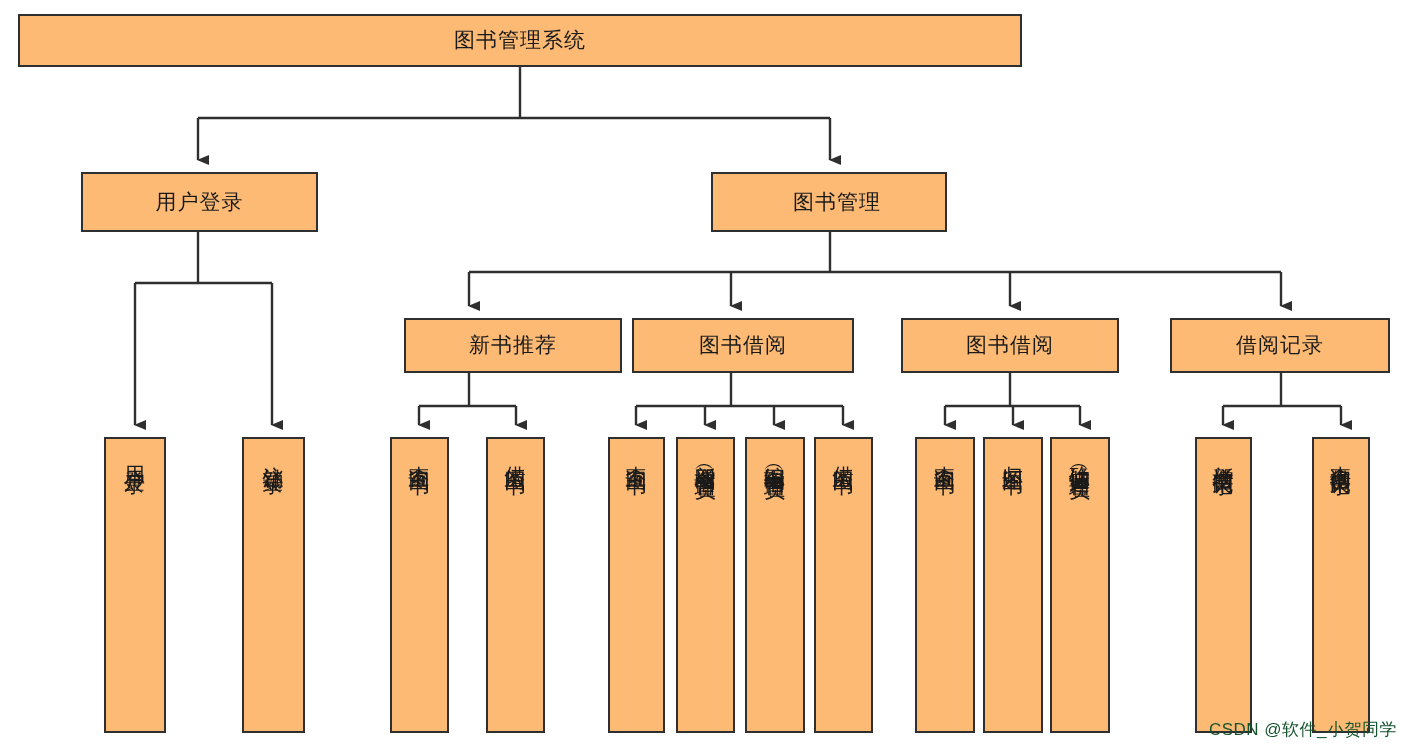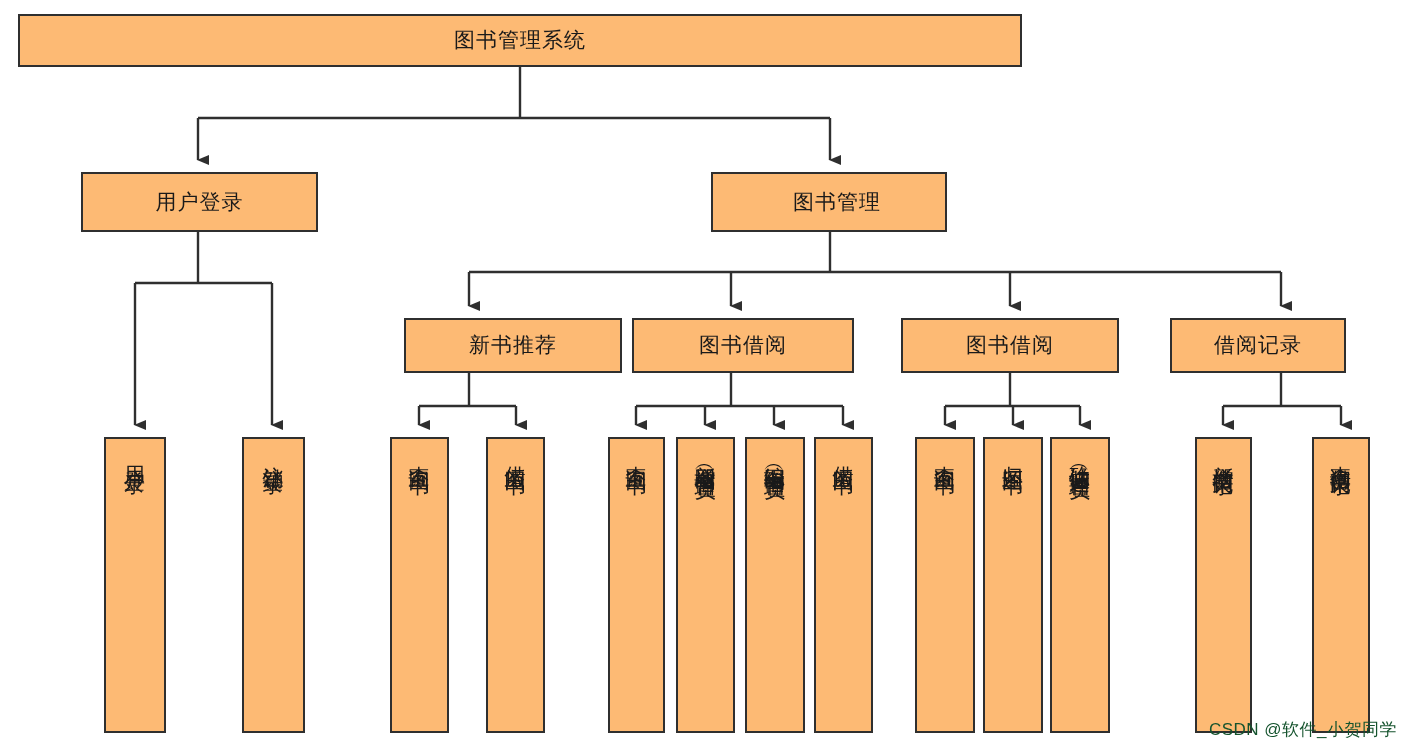--- a/index.html
+++ b/index.html
@@ -119,21 +119,21 @@
 
   <div class="node h" style="left:360px;top:318px;width:218px;height:55px;margin-left:44px;">
     <span class="lbl">新书推荐</span>
   </div>
   <div class="node h" style="left:632px;top:318px;width:222px;height:55px;">
     <span class="lbl">图书借阅</span>
   </div>
   <div class="node h" style="left:901px;top:318px;width:218px;height:55px;">
     <span class="lbl">图书借阅</span>
   </div>
-  <div class="node h" style="left:1170px;top:318px;width:176px;height:55px;">
+  <div class="node h" style="left:1170px;top:318px;width:220px;height:55px;">
     <span class="lbl">借阅记录</span>
   </div>
 
   <div class="node v" style="left:104px;top:437px;width:62px;height:296px;">
     <span class="lbl">用户登录</span>
   </div>
   <div class="node v" style="left:242px;top:437px;width:63px;height:296px;">
     <span class="lbl">注销登录</span>
   </div>
 

